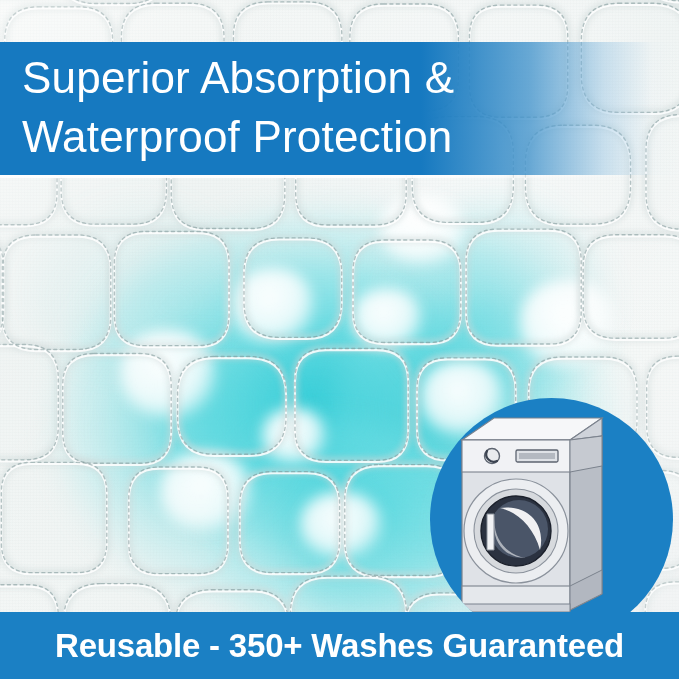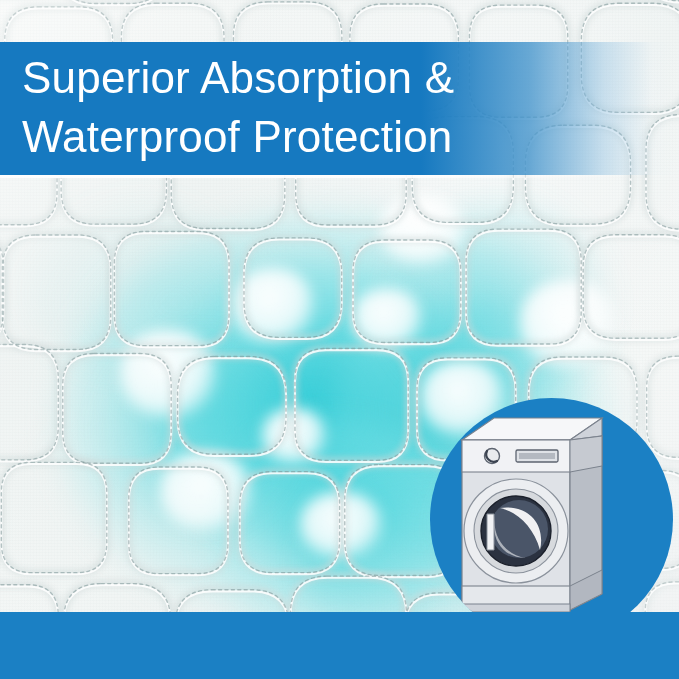--- a/index.html
+++ b/index.html
@@ -1228,14 +1228,15 @@
       <rect x="32" y="206" width="108" height="8" fill="#cfd3da" stroke="#7b828d" stroke-width="1"></rect>
     </svg>
   </div>
 
   <div class="top-banner"></div>
   <div class="top-banner-underline"></div>
   <div class="headline">Superior Absorption &amp;
 Waterproof Protection</div>
 
   <div class="bottom-banner"></div>
+  <div class="bottom-text">Reusable - 350+ Washes Guaranteed</div>
 
 </div>
 
 </body></html>

